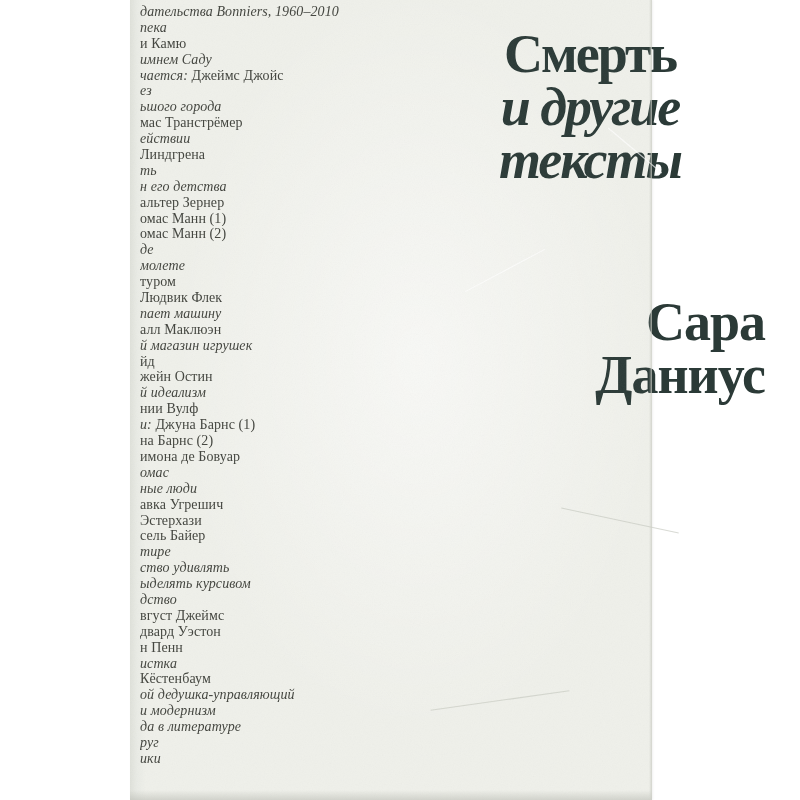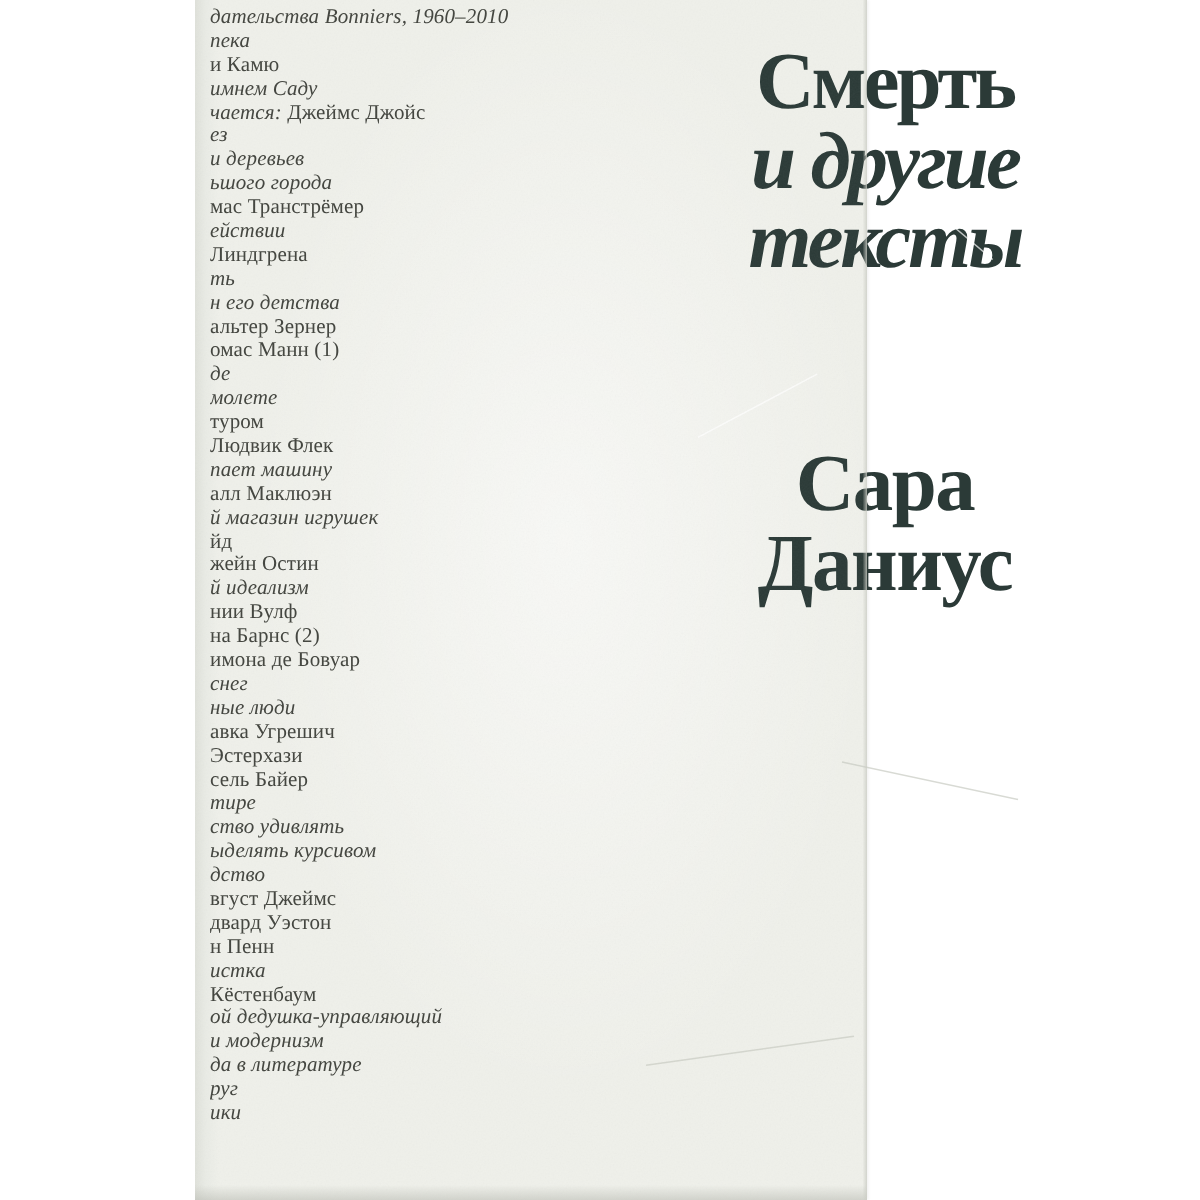--- a/index.html
+++ b/index.html
@@ -14,21 +14,21 @@
   .scene {
     position: relative;
     width: 800px;
     height: 800px;
     background: #ffffff;
   }
   .book {
     position: absolute;
     left: 130px;
     top: 0;
-    width: 448px;
+    width: 522px;
     height: 800px;
     background:
       radial-gradient(ellipse at 55% 45%, rgba(255,255,255,0.55) 0%, rgba(255,255,255,0) 60%),
       linear-gradient(90deg, #dfe1da 0px, #e9ebe5 7px, #eff0ea 16px, #eff0ea 100%);
     box-shadow: 1px 0 2px rgba(0,0,0,0.06);
   }
   .bottom-shade {
     position: absolute;
     left: 0; bottom: 0;
     width: 100%; height: 10px;
@@ -63,21 +63,21 @@
     font-weight: bold;
     font-size: 54px;
     line-height: 53px;
     letter-spacing: -2px;
   }
   .author-block {
     position: absolute;
     left: 285px;
     top: 296px;
     width: 350px;
-    text-align: center;
+    text-align: right;
     color: #2b3a37;
     font-weight: bold;
     font-size: 54px;
     line-height: 53px;
     letter-spacing: -1px;
   }
   .scratch {
     position: absolute;
     background: rgba(255,255,255,0.7);
     pointer-events: none;
@@ -100,43 +100,44 @@
 <div class="scene">
   <div class="book">
 
     <div class="toc">
         <div class="toc-line"><span class="it">дательства Bonniers, 1960–2010</span></div>
         <div class="toc-line"><span class="it">пека</span></div>
         <div class="toc-line"><span>и Камю</span></div>
         <div class="toc-line"><span class="it">имнем Саду</span></div>
         <div class="toc-line"><span class="it">чается:</span><span> Джеймс Джойс</span></div>
         <div class="toc-line"><span class="it">ез</span></div>
-        <div class="toc-line"><span class="it">и деревьев</span></div>
         <div class="toc-line"><span class="it">ьшого города</span></div>
         <div class="toc-line"><span>мас Транстрёмер</span></div>
         <div class="toc-line"><span class="it">ействии</span></div>
         <div class="toc-line"><span>Линдгрена</span></div>
         <div class="toc-line"><span class="it">ть</span></div>
         <div class="toc-line"><span class="it">н его детства</span></div>
         <div class="toc-line"><span>альтер Зернер</span></div>
         <div class="toc-line"><span>омас Манн (1)</span></div>
+        <div class="toc-line"><span>омас Манн (2)</span></div>
         <div class="toc-line"><span class="it">де</span></div>
         <div class="toc-line"><span class="it">молете</span></div>
         <div class="toc-line"><span>туром</span></div>
         <div class="toc-line"><span>Людвик Флек</span></div>
         <div class="toc-line"><span class="it">пает машину</span></div>
         <div class="toc-line"><span>алл Маклюэн</span></div>
         <div class="toc-line"><span class="it">й магазин игрушек</span></div>
         <div class="toc-line"><span>йд</span></div>
         <div class="toc-line"><span>жейн Остин</span></div>
         <div class="toc-line"><span class="it">й идеализм</span></div>
         <div class="toc-line"><span>нии Вулф</span></div>
+        <div class="toc-line"><span class="it">и:</span><span> Джуна Барнс (1)</span></div>
         <div class="toc-line"><span>на Барнс (2)</span></div>
         <div class="toc-line"><span>имона де Бовуар</span></div>
-        <div class="toc-line"><span class="it">снег</span></div>
+        <div class="toc-line"><span class="it">омас</span></div>
         <div class="toc-line"><span class="it">ные люди</span></div>
         <div class="toc-line"><span>авка Угрешич</span></div>
         <div class="toc-line"><span>Эстерхази</span></div>
         <div class="toc-line"><span>сель Байер</span></div>
         <div class="toc-line"><span class="it">тире</span></div>
         <div class="toc-line"><span class="it">ство удивлять</span></div>
         <div class="toc-line"><span class="it">ыделять курсивом</span></div>
         <div class="toc-line"><span class="it">дство</span></div>
         <div class="toc-line"><span>вгуст Джеймс</span></div>
         <div class="toc-line"><span>двард Уэстон</span></div>

